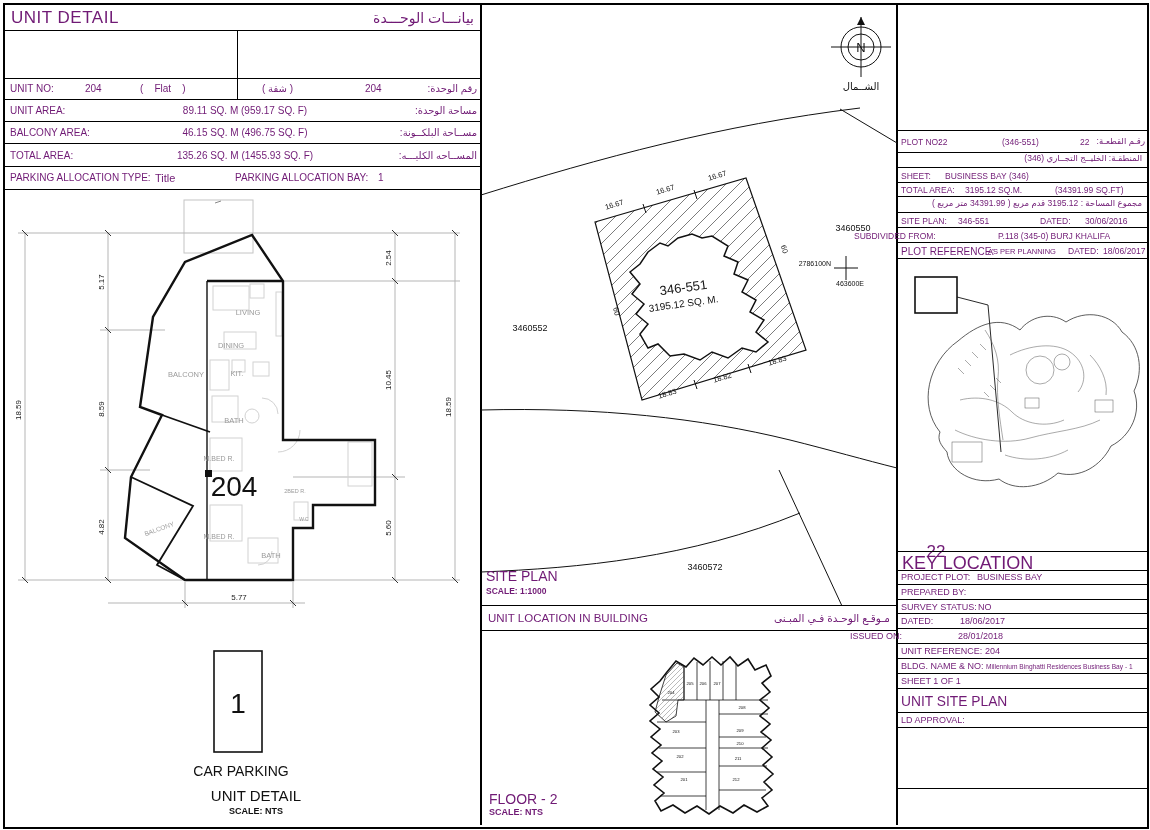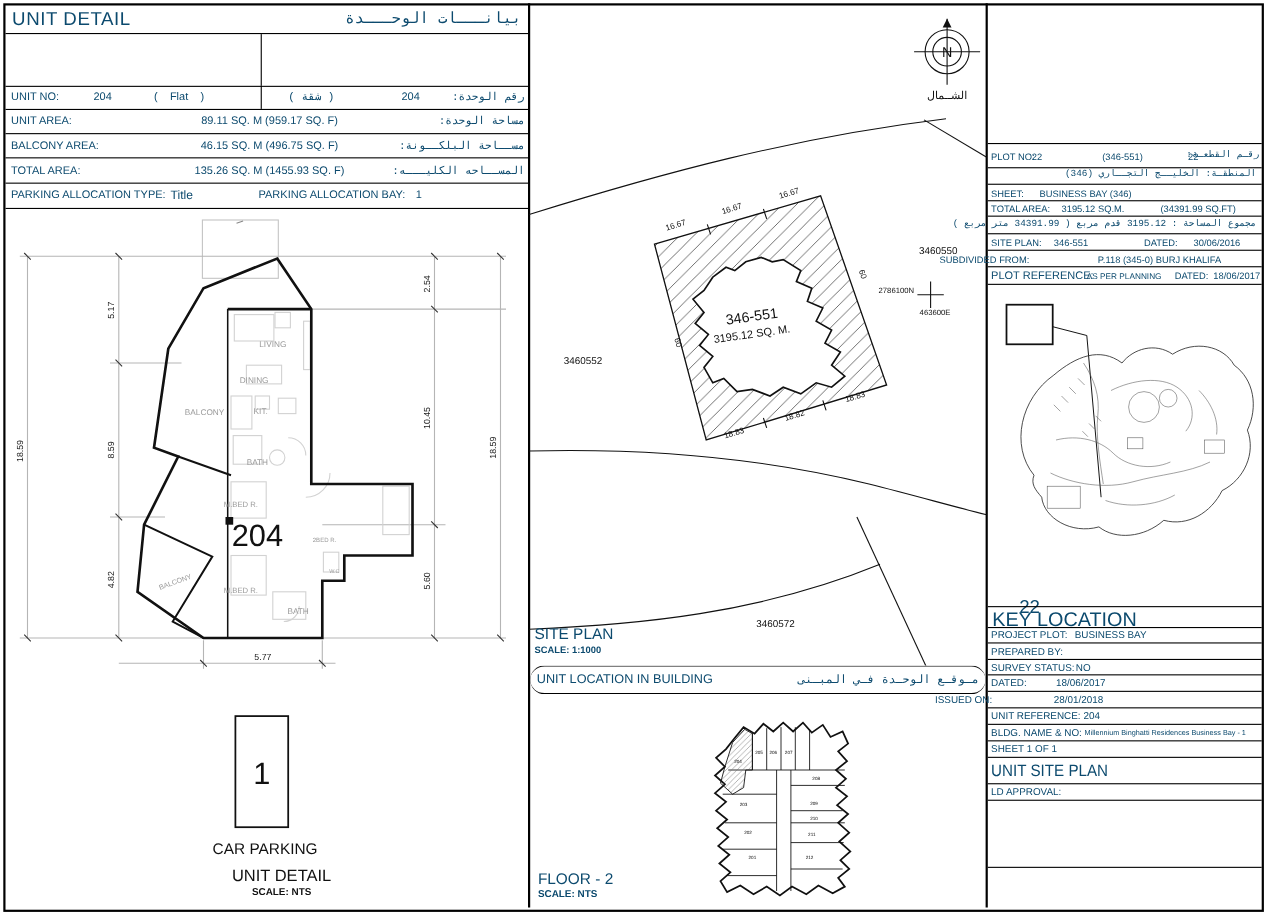--- a/index.html
+++ b/index.html
@@ -1,23 +1,23 @@
 <!DOCTYPE html>
 <html><head>
 <meta charset="utf-8">
 <style>
   html,body{margin:0;padding:0;background:#e8e8e8;}
   #page{position:relative;width:1150px;height:830px;background:#ffffff;
-        font-family:"Liberation Sans","DejaVu Sans",sans-serif;color:#0c4a6e;overflow:hidden;}
+        font-family:"Liberation Sans","DejaVu Sans",sans-serif;color:#701a75;overflow:hidden;}
   .abs{position:absolute;}
   .t{position:absolute;white-space:nowrap;}
   .bb{border-bottom:1px solid #000;}
   .panel-line{position:absolute;background:#000;}
   svg text{font-family:"Liberation Sans","DejaVu Sans",sans-serif;}
-  .ar{direction:rtl;font-family:Liberation Mono, monospace;}
+  .ar{direction:rtl;}
 </style>
 </head>
 <body>
 
 <div id="page">
 
   <div class="abs" style="left:3px;top:3px;width:1142px;height:822px;border:2px solid #000;"></div>
   <div class="panel-line" style="left:480px;top:3px;width:2px;height:822px;"></div>
   <div class="panel-line" style="left:896px;top:3px;width:2px;height:822px;"></div>
 
@@ -211,21 +211,21 @@
       <line x1="834" y1="268" x2="858" y2="268"></line>
       <line x1="846" y1="256" x2="846" y2="280"></line>
     </g>
     <text x="831" y="266" font-size="7" fill="#111" text-anchor="end">2786100N</text>
     <text x="836" y="286" font-size="7" fill="#111">463600E</text>
   </svg>
 
   <span class="t" style="left:486px;top:568px;font-size:14px;">SITE PLAN</span>
   <span class="t" style="left:486px;top:586px;font-size:8.5px;font-weight:bold;">SCALE: 1:1000</span>
 
-  <div class="abs" style="left:482px;top:605px;width:414px;height:26px;border-top:1px solid #000;border-bottom:1px solid #000;display:flex;justify-content:space-between;align-items:center;padding:0 6px;box-sizing:border-box;border-radius:13px;">
+  <div class="abs" style="left:482px;top:605px;width:414px;height:26px;border-top:1px solid #000;border-bottom:1px solid #000;display:flex;justify-content:space-between;align-items:center;padding:0 6px;box-sizing:border-box;">
     <span style="font-size:11.5px;">UNIT LOCATION IN BUILDING</span>
     <span class="ar" style="font-size:10.5px;">مـوقـع الوحـدة  فـي المبـنى</span>
   </div>
 
   <svg class="abs" style="left:481px;top:631px;" width="416" height="196" viewBox="481 631 416 196">
     <g stroke="#111" stroke-width="1.6" fill="none" stroke-linejoin="miter">
       <path d="M667,672 L676,661 L686,667 L694,658 L703,665 L712,657 L721,665 L730,657 L738,666 L748,659 L755,670 L766,665 L771,676 L762,683 L770,692 L760,700 L769,708 L760,716 L770,724 L761,732 L771,740 L762,748 L772,757 L763,765 L773,774 L764,782 L772,790 L762,798 L768,806 L757,812 L744,805 L733,813 L720,806 L709,814 L697,806 L685,813 L673,805 L661,811 L655,801 L664,793 L654,785 L663,777 L653,769 L662,761 L652,753 L661,745 L651,737 L660,729 L650,721 L659,713 L650,705 L659,697 L651,689 L660,681 Z"></path>
     </g>
     <g stroke="#111" stroke-width="0.8" fill="none">
       <path d="M662,700 L768,700"></path>

